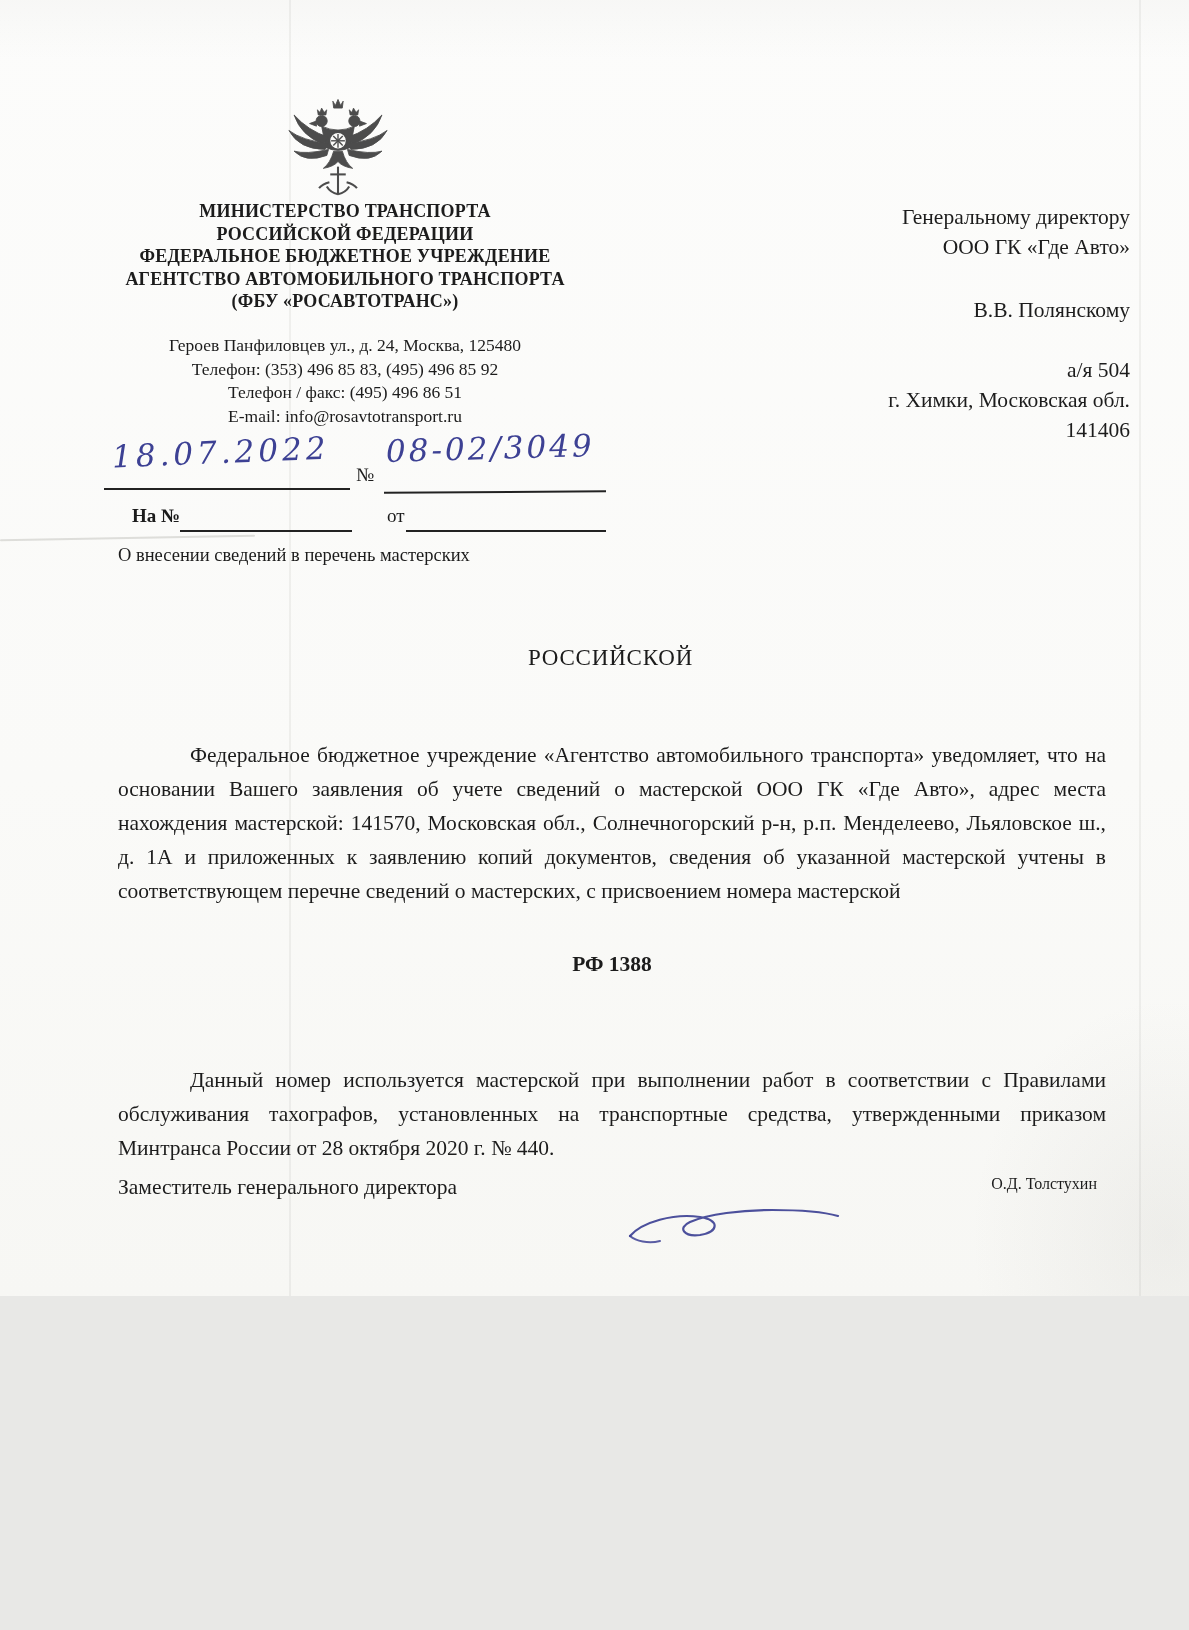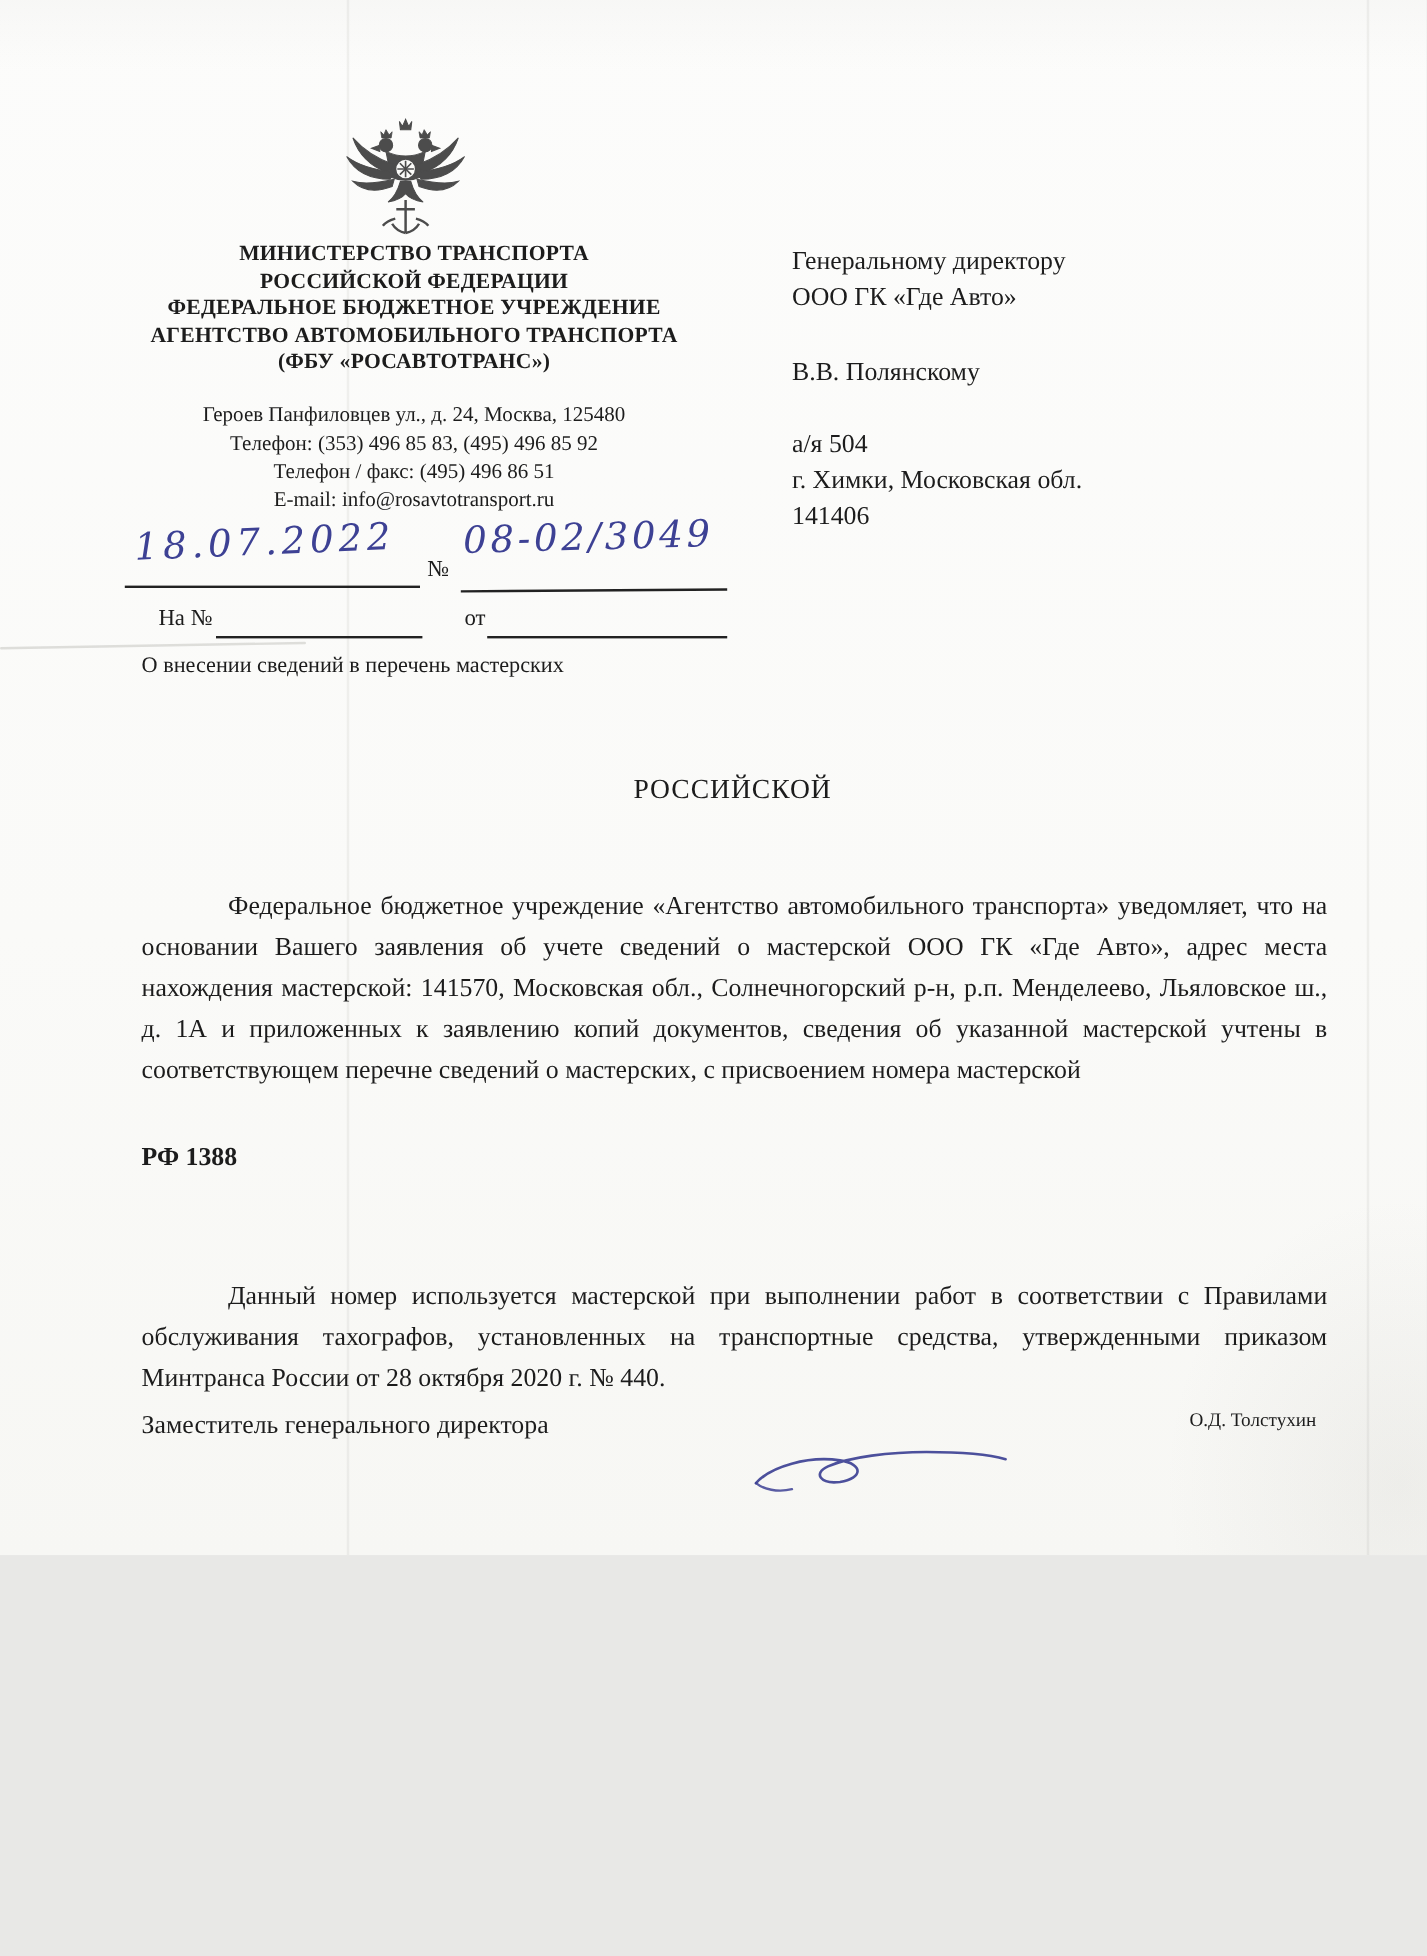--- a/index.html
+++ b/index.html
@@ -31,31 +31,31 @@
   .hand{font-family:"DejaVu Serif",serif;font-style:italic;color:#3d4194;}
   .hand-date{position:absolute;left:112px;top:434px;font-size:31px;letter-spacing:4px;transform:rotate(-2.4deg);}
   .hand-num{position:absolute;left:386px;top:430px;font-size:31px;letter-spacing:3px;transform:rotate(-1.6deg);}
   .num-sign{position:absolute;left:356px;top:464px;font-size:19px;}
   .u-line{position:absolute;height:2px;background:#222;}
   .ref-label{position:absolute;font-size:19px;}
 
   .subject{position:absolute;left:118px;top:545px;font-size:18.5px;}
 
   
-  .recipient{position:absolute;left:660px;top:202px;width:470px;text-align:left;font-size:21.5px;line-height:30px;}
+  .recipient{position:absolute;left:660px;top:202px;width:470px;text-align:right;font-size:21.5px;line-height:30px;}
   .recipient .gap1{height:33px;}
   .recipient .gap2{height:30px;}
 
   .doc-title{position:absolute;left:118px;top:645px;width:985px;text-align:center;
     font-size:23px;letter-spacing:0.8px;}
 
   .para{position:absolute;left:118px;width:988px;font-size:21.5px;line-height:34px;
     text-align:justify;text-indent:72px;}
   .para1{top:738px;}
-  .num-center{position:absolute;left:118px;top:952px;width:988px;text-align:left;
+  .num-center{position:absolute;left:118px;top:952px;width:988px;text-align:center;
     font-weight:bold;font-size:21.5px;}
   .para2{top:1015px;margin-top:48px;}
 
   .sig-row-label{position:absolute;left:118px;top:1175px;font-size:21.5px;}
   .sig-name{position:absolute;right:92px;top:1175px;font-size:16px;}
   .sig-svg{position:absolute;left:620px;top:1178px;width:230px;height:70px;}
 
   .footer{position:absolute;left:118px;top:1428px;font-size:18px;line-height:26px;}
 </style>
 </head>
@@ -127,21 +127,21 @@
     <div class="contact-line">Телефон / факс: (495) 496 86 51</div>
     <div class="contact-line">E-mail: info@rosavtotransport.ru</div>
   </div>
 
   <div class="hand hand-date">18.07.2022</div>
   <div class="num-sign">№</div>
   <div class="hand hand-num">08-02/3049</div>
   <div class="u-line" style="left:104px;top:488px;width:246px;"></div>
   <div class="u-line" style="left:384px;top:491px;width:222px;transform:rotate(-0.4deg);"></div>
 
-  <div class="ref-label" style="left:132px;top:505px;">На №</div>
+  <div class="ref-label" style="left:132px;top:505px;font-weight:bold;">На №</div>
   <div class="u-line" style="left:180px;top:530px;width:172px;"></div>
   <div class="ref-label" style="left:366px;top:505px;margin-left:21px;">от</div>
   <div class="u-line" style="left:406px;top:530px;width:200px;"></div>
 
   <div class="subject">О внесении сведений в перечень мастерских</div>
 
   <div class="recipient">
     <div>Генеральному директору</div>
     <div>ООО ГК «Где Авто»</div>
     <div class="gap1"></div>

